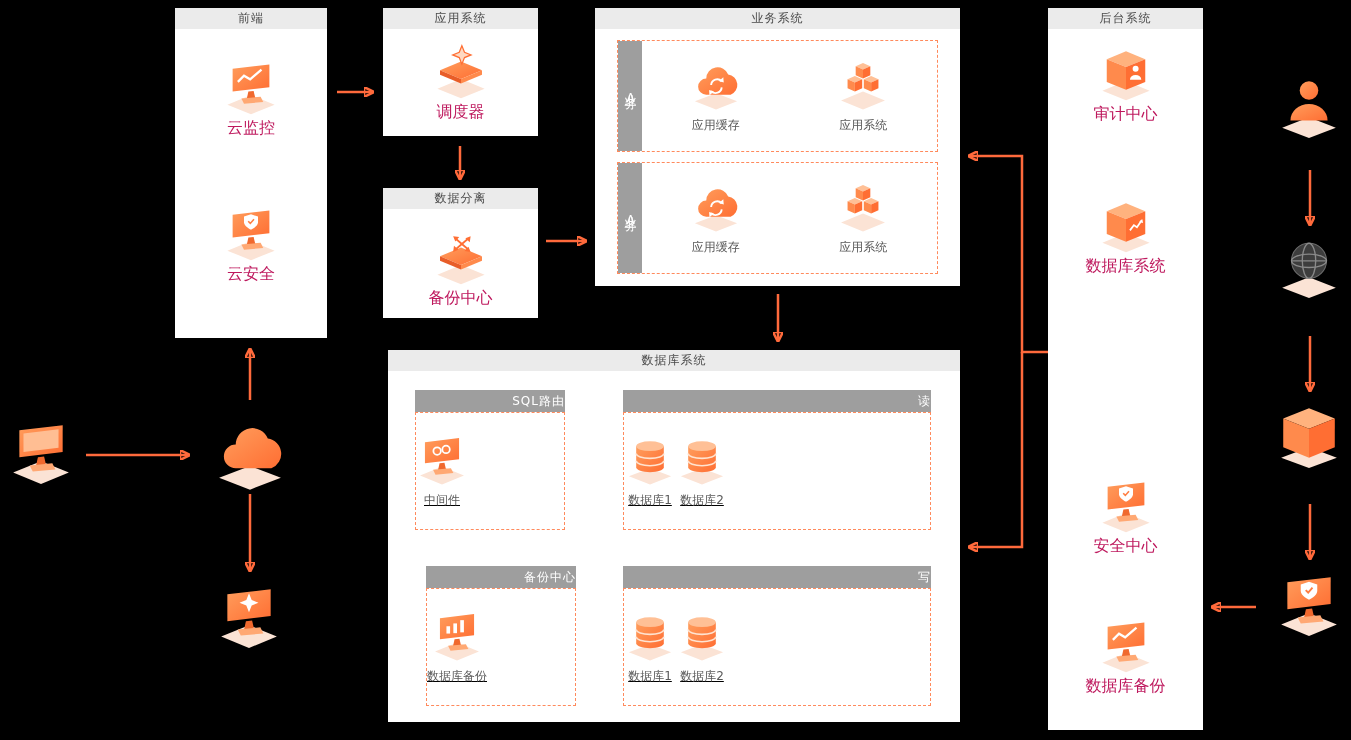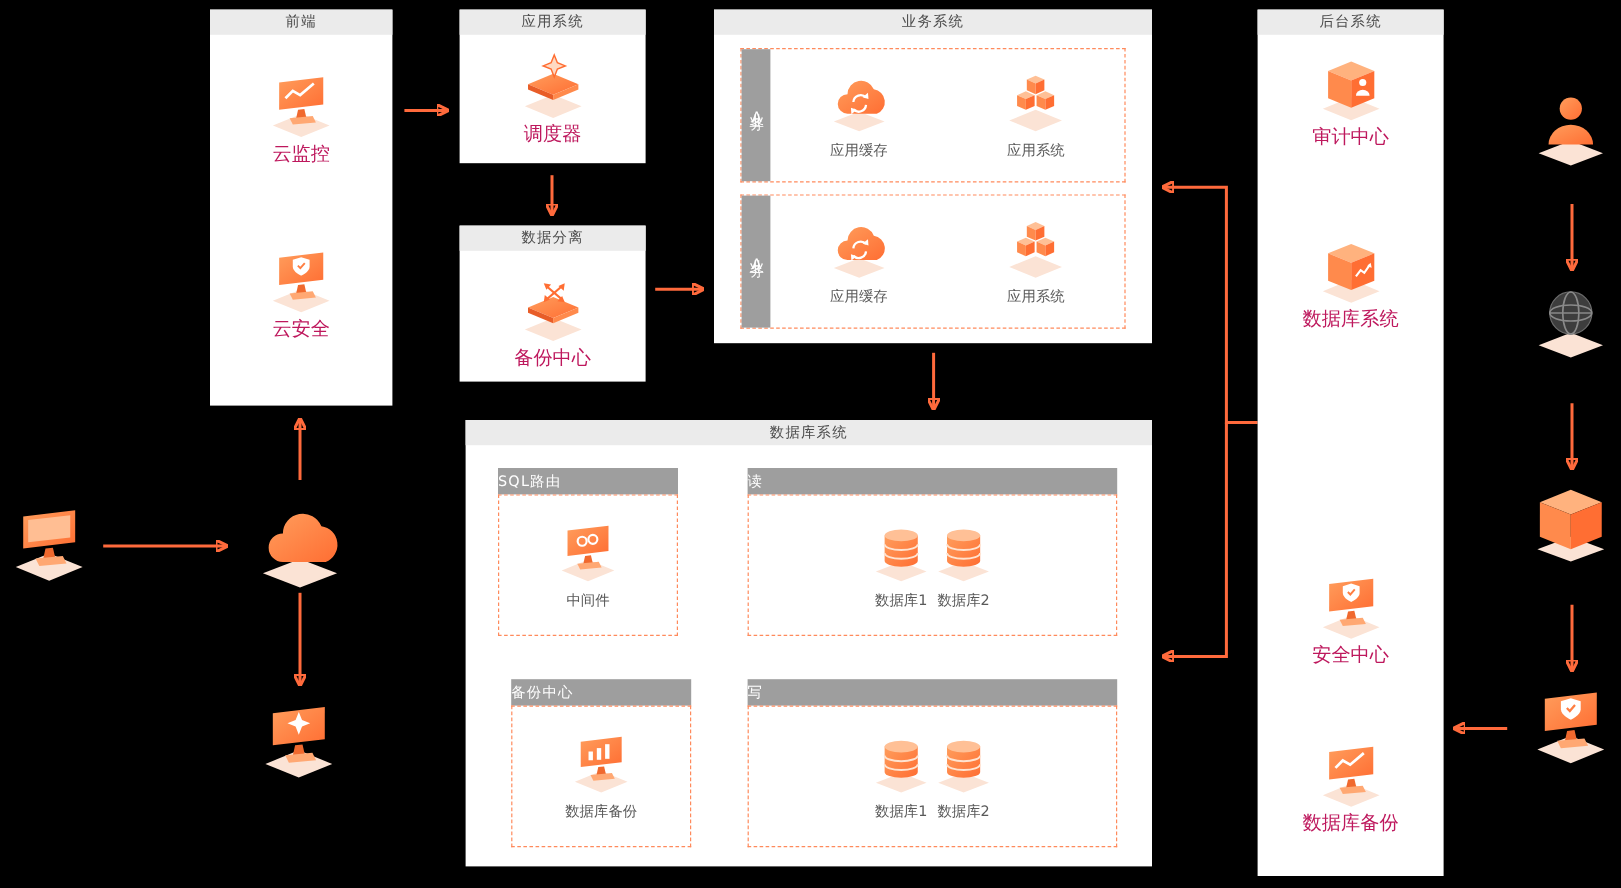--- a/index.html
+++ b/index.html
@@ -12,22 +12,22 @@
   .node svg.ic{width:56px;height:56px;display:block;margin:0 auto;}
   .node .lbl{font-size:16px;color:#be185d;margin-top:2px;white-space:nowrap;}
   .inode{text-align:center;}
   .inode svg.ic{width:52px;height:52px;display:block;margin:0 auto;}
   .inode .lbl{font-size:12px;color:#595959;margin-top:6px;white-space:nowrap;}
   .dgroup{position:absolute;border:1px dashed #FF8A5C;}
   .vtab{position:absolute;left:0;top:0;bottom:0;width:24px;background:#9E9E9E;color:#fff;font-size:12px;
         display:flex;align-items:center;justify-content:center;writing-mode:vertical-rl;text-orientation:upright;letter-spacing:3px;}
   .grow{position:absolute;left:24px;right:0;top:0;bottom:0;display:flex;justify-content:space-around;align-items:center;}
   .section{position:absolute;}
-  .subhdr{height:22px;background:#9E9E9E;color:#fff;font-size:12px;line-height:22px;text-align:left;letter-spacing:1px;}
-  .sbody{border:1px dashed #FF8A5C;display:flex;justify-content:center;align-items:center;}
+  .subhdr{height:22px;background:#9E9E9E;color:#fff;font-size:12px;line-height:22px;text-align:right;letter-spacing:1px;}
+  .sbody{border:1px dashed #FF8A5C;display:flex;justify-content:flex-start;align-items:center;text-decoration:underline;}
   .float-node{position:absolute;}
   #wires{position:absolute;inset:0;pointer-events:none;}
   #wires path{fill:none;stroke:#FF6A3C;stroke-width:2.5;}
 </style>
 </head>
 <body>
 
 <div class="stage">
 
   <svg width="0" height="0" style="position:absolute" aria-hidden="true">

